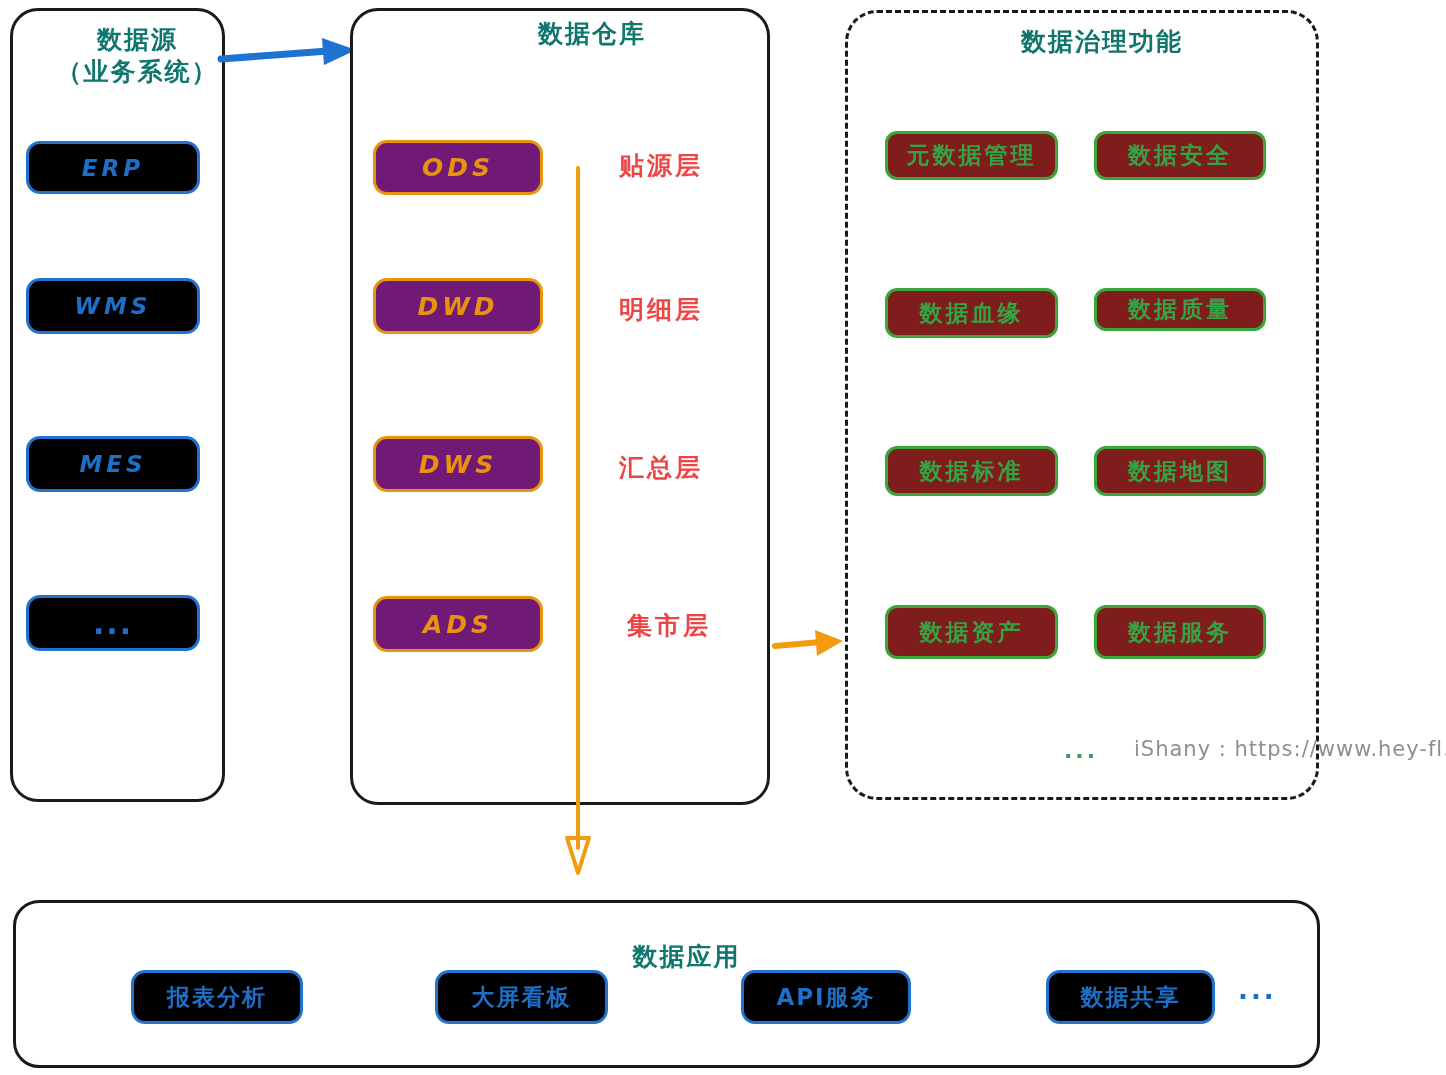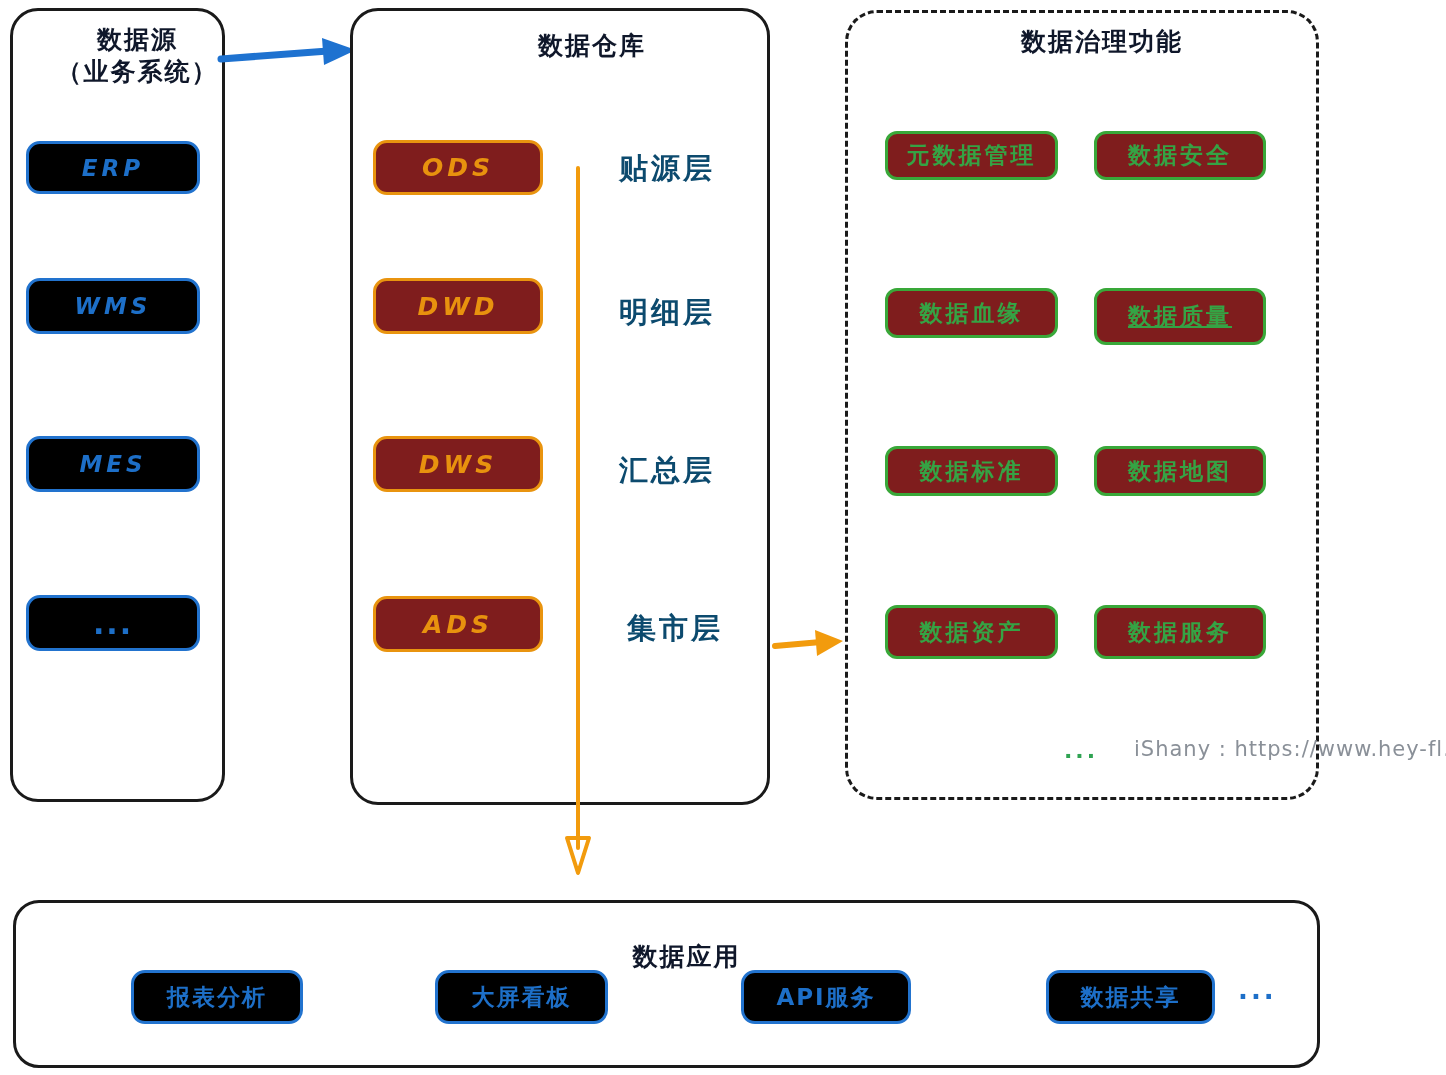--- a/index.html
+++ b/index.html
@@ -21,21 +21,21 @@
     background: #ffffff;
   }
   .panel.dashed { border-style: dashed; border-radius: 32px; }
 
   .panel-title {
     position: absolute;
     left: 0; right: 0;
     text-align: center;
     font-weight: 700;
     font-size: 25px;
-    color: #0f172a;
+    color: #0f766e;
     letter-spacing: 2px;
     padding-left: 40px;
   }
 
   .box {
     position: absolute;
     display: flex;
     align-items: center;
     justify-content: center;
     border-radius: 14px;
@@ -43,40 +43,40 @@
     white-space: nowrap;
   }
   .box-blue {
     background: #000000;
     border: 3px solid #2273ce;
     color: #1d6fc8;
     font-size: 23px;
     letter-spacing: 2px;
   }
   .box-yellow {
-    background: #7f1d1d;
+    background: #701a75;
     border: 3px solid #e9940f;
     color: #e8920e;
     font-size: 25px;
     letter-spacing: 3px;
   }
   .box-green {
     background: #7f1d1d;
     border: 3px solid #39a839;
     color: #35a344;
     font-size: 23px;
     letter-spacing: 3px;
     border-radius: 12px;
   }
   .latin { font-style: italic; letter-spacing: 4px; }
 
   .layer-label {
     position: absolute;
-    color: #0c4a6e;
-    font-size: 29px;
+    color: #ef4444;
+    font-size: 25px;
     font-weight: 700;
     letter-spacing: 3px;
     white-space: nowrap;
   }
 
   .ellipsis {
     position: absolute;
     font-weight: 800;
     letter-spacing: 3px;
     white-space: nowrap;
@@ -111,21 +111,21 @@
     <div class="box box-blue latin" style="left:13px; top:425px; width:174px; height:56px;">MES</div>
     <div class="box box-blue" style="left:13px; top:584px; width:174px; height:56px; font-size:30px; font-weight:800;">...</div>
   </section>
 
   <svg class="arrow-svg" style="left:216px; top:36px;" width="142" height="36" viewBox="0 0 142 36">
     <line x1="5" y1="23" x2="112" y2="15" stroke="#1e72d0" stroke-width="7" stroke-linecap="round"></line>
     <polygon points="106,2 140,14 108,29" fill="#1e72d0"></polygon>
   </svg>
 
   <section class="panel" style="left:350px; top:8px; width:420px; height:797px;">
-    <div class="panel-title" style="top:18px;margin-left:24px;">数据仓库</div>
+    <div class="panel-title" style="top:6px;margin-left:24px;">数据仓库</div>
 
     <div class="box box-yellow latin" style="left:20px; top:129px; width:170px; height:55px;">ODS</div>
     <div class="box box-yellow latin" style="left:20px; top:267px; width:170px; height:56px;">DWD</div>
     <div class="box box-yellow latin" style="left:20px; top:425px; width:170px; height:56px;">DWS</div>
     <div class="box box-yellow latin" style="left:20px; top:585px; width:170px; height:56px;">ADS</div>
 
     <div class="layer-label" style="left:266px; top:138px;">贴源层</div>
     <div class="layer-label" style="left:266px; top:282px;">明细层</div>
     <div class="layer-label" style="left:266px; top:440px;">汇总层</div>
     <div class="layer-label" style="left:274px; top:598px;">集市层</div>
@@ -141,21 +141,21 @@
     <polygon points="44,2 72,13 46,28" fill="#f29b0d"></polygon>
   </svg>
 
   <section class="panel dashed" style="left:845px; top:10px; width:474px; height:790px;">
     <div class="panel-title" style="top:12px;">数据治理功能</div>
 
     <div class="box box-green" style="left:37px; top:118px; width:173px; height:49px;">元数据管理</div>
     <div class="box box-green" style="left:246px; top:118px; width:172px; height:49px;text-align:center;">数据安全</div>
 
     <div class="box box-green" style="left:37px; top:275px; width:173px; height:50px;">数据血缘</div>
-    <div class="box box-green" style="left:246px; top:275px; width:172px; height:57px;text-decoration:underline;">数据质量</div>
+    <div class="box box-green" style="left:246px; top:275px; width:172px; height:43px;">数据质量</div>
 
     <div class="box box-green" style="left:37px; top:433px; width:173px; height:50px;">数据标准</div>
     <div class="box box-green" style="left:246px; top:433px; width:172px; height:50px;">数据地图</div>
 
     <div class="box box-green" style="left:37px; top:592px; width:173px; height:54px;">数据资产</div>
     <div class="box box-green" style="left:246px; top:592px; width:172px; height:54px;">数据服务</div>
 
     <div class="ellipsis green" style="left:216px; top:725px;">...</div>
   </section>
 

